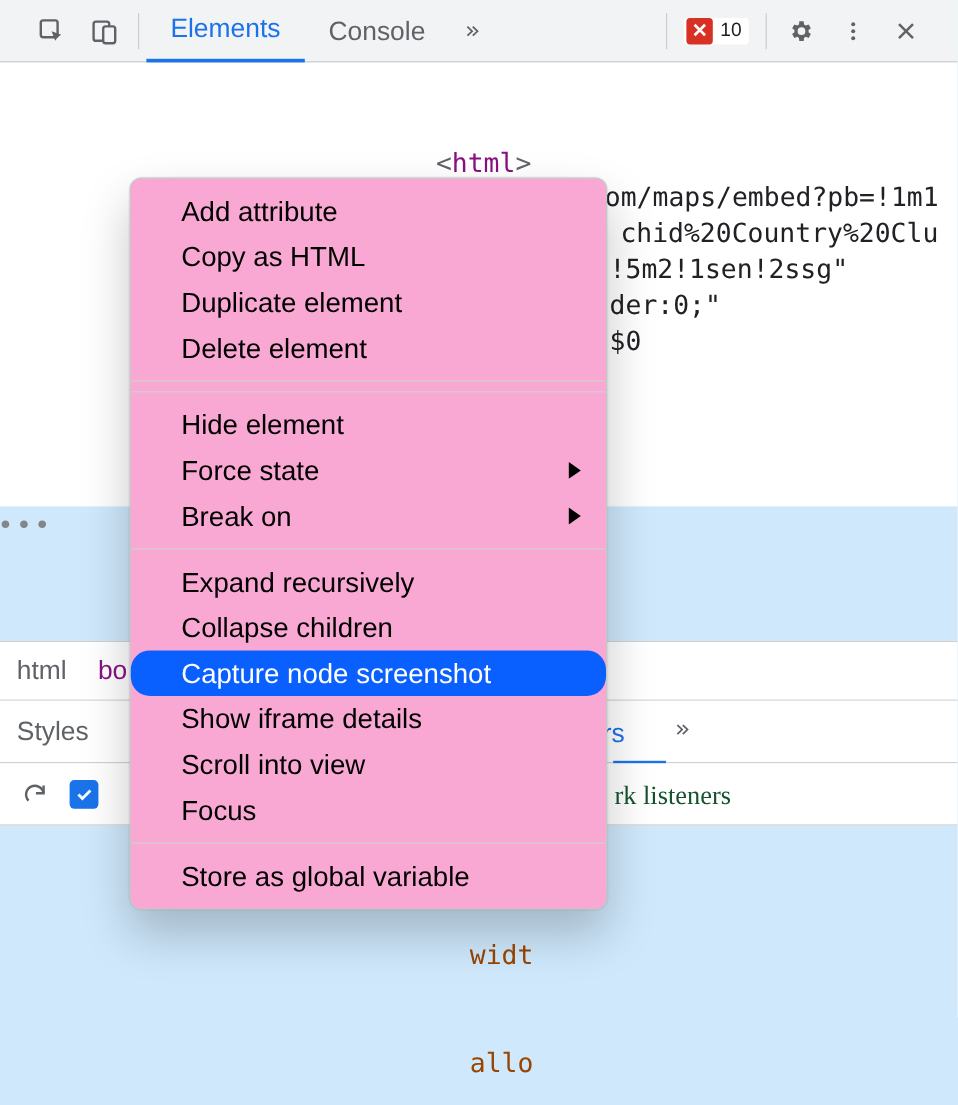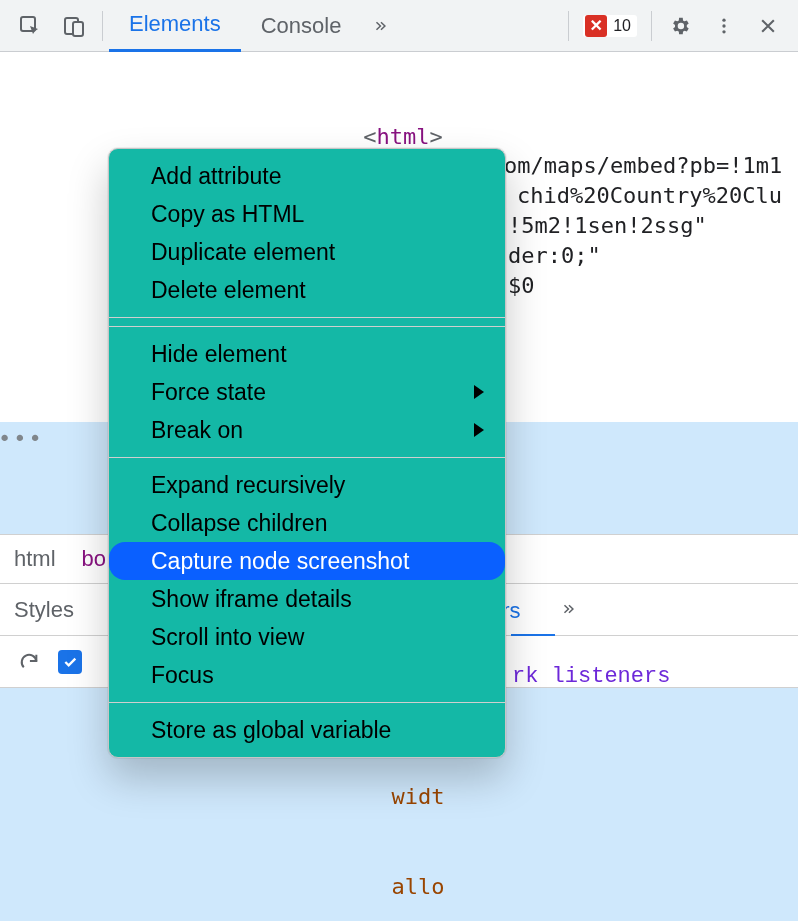--- a/index.html
+++ b/index.html
@@ -15,21 +15,21 @@
     overflow:hidden;
   }
 
   
   .toolbar {
     height:52px;
     background:#f1f3f4;
     border-bottom:1px solid #cacdd1;
     display:flex;
     align-items:center;
-    padding:0 8px;
+    padding:0 21px;
   }
   .tb-icon {
     width:36px; height:36px;
     display:flex; align-items:center; justify-content:center;
     color:#5f6368;
     margin:0 4px;
   }
   .tb-sep {
     width:1px; height:30px; background:#cacdd1; margin:0 6px;
   }
@@ -156,21 +156,21 @@
     color:#fff;
     margin-right:10px;
   }
 
   
   .menu {
     position:absolute;
     left:108px;
     top:148px;
     width:398px;
-    background:#14b8a6;
+    background:#f9a8d4;
     border:1px solid #c6c6c6;
     border-radius:10px;
     box-shadow:0 20px 40px rgba(0,0,0,0.22), 0 0 0 1px rgba(0,0,0,0.05);
     padding:8px 0;
     z-index:100;
     font-size:23px;
   }
   .menu .mi {
     height:38px;
     display:flex; align-items:center;
@@ -321,21 +321,21 @@
         <path d="M20 11A8 8 0 106.3 17.7"></path>
         <path d="M20 4v7h-7"></path>
       </svg>
   </div>
   <div class="chk">
     <svg width="16" height="16" viewBox="0 0 24 24" fill="none" stroke="#fff" stroke-width="3.5">
         <path d="M5 12l5 5L20 7"></path>
       </svg>
   </div>
 </div>
-<div class="frag" style="left:512px; top:664px; font-family:Liberation Mono, monospace; color:#6d28d9;">rk listeners</div>
+<div class="frag" style="left:512px; top:650px; font-family:Liberation Serif, serif; color:#14532d;">rk listeners</div>
 
 <div class="menu">
   <div class="mi">Add attribute</div>
   <div class="mi">Copy as HTML</div>
   <div class="mi">Duplicate element</div>
   <div class="mi">Delete element</div>
   <div class="msep"></div>
   <div class="msep"></div>
   <div class="mi">Hide element</div>
   <div class="mi">

